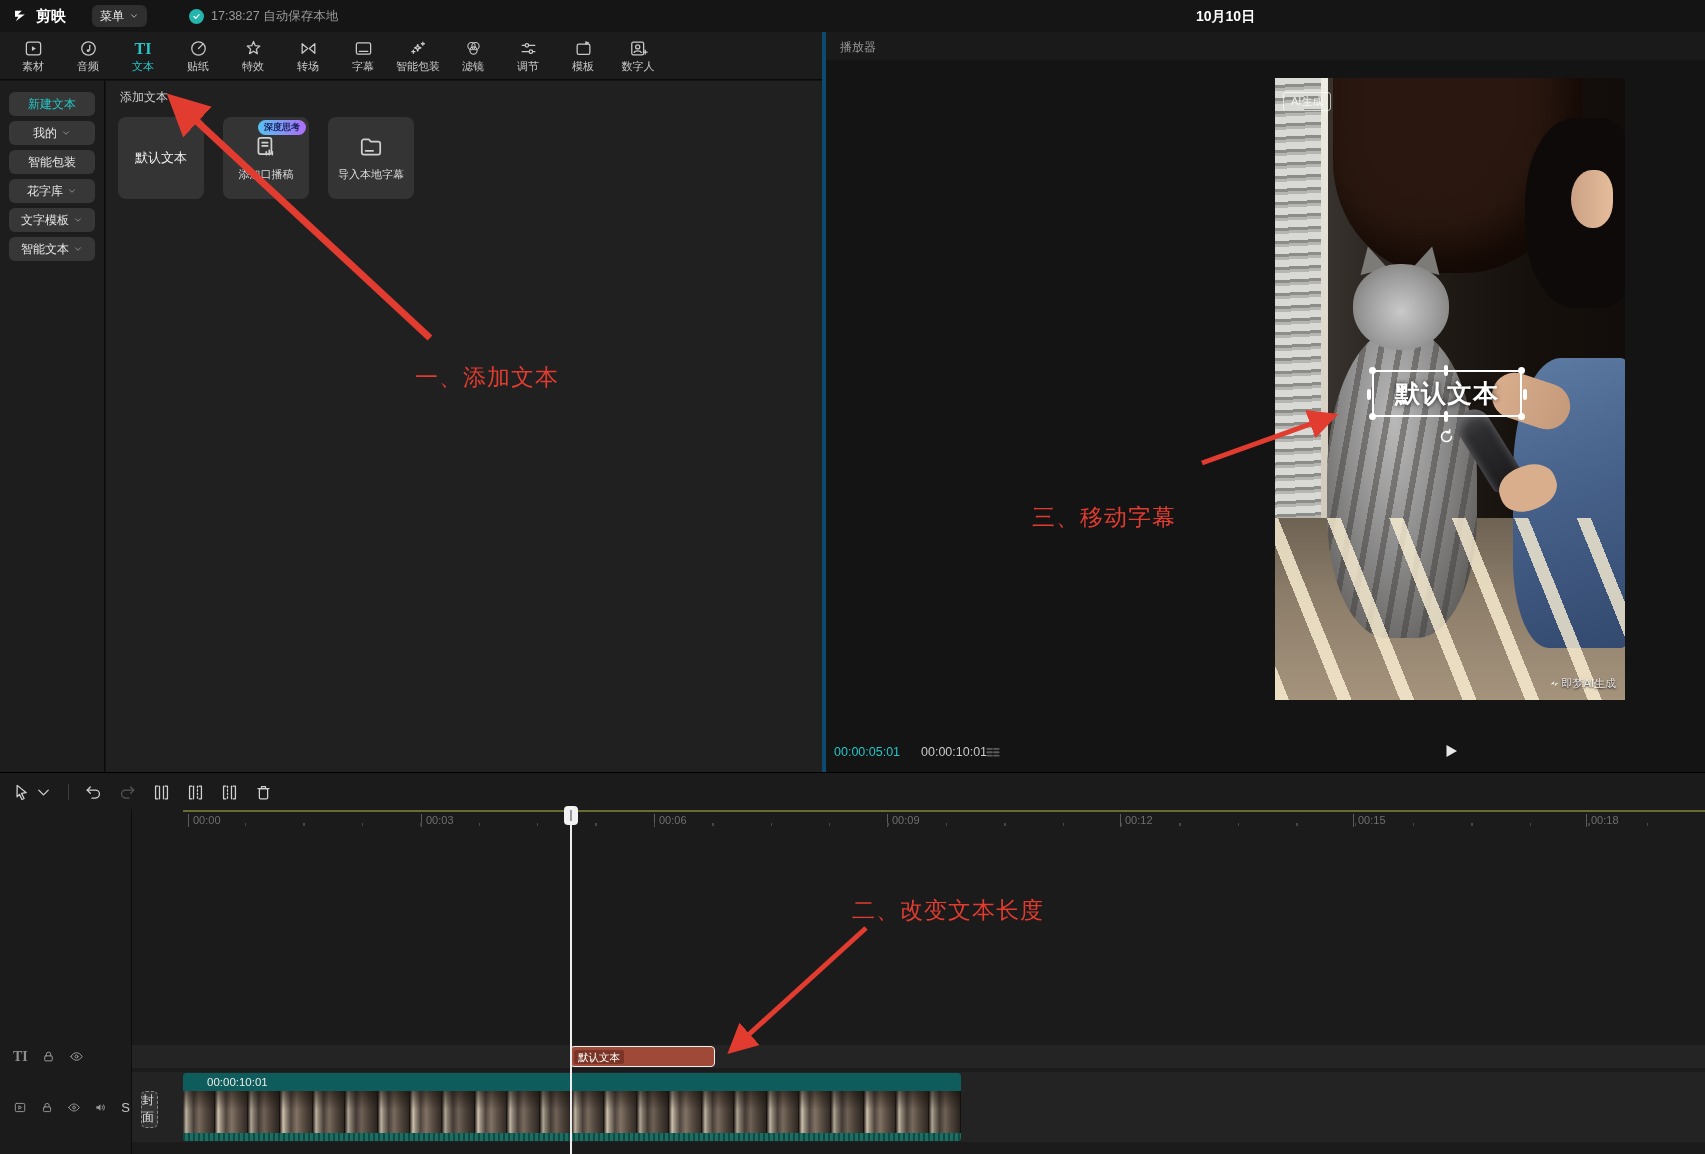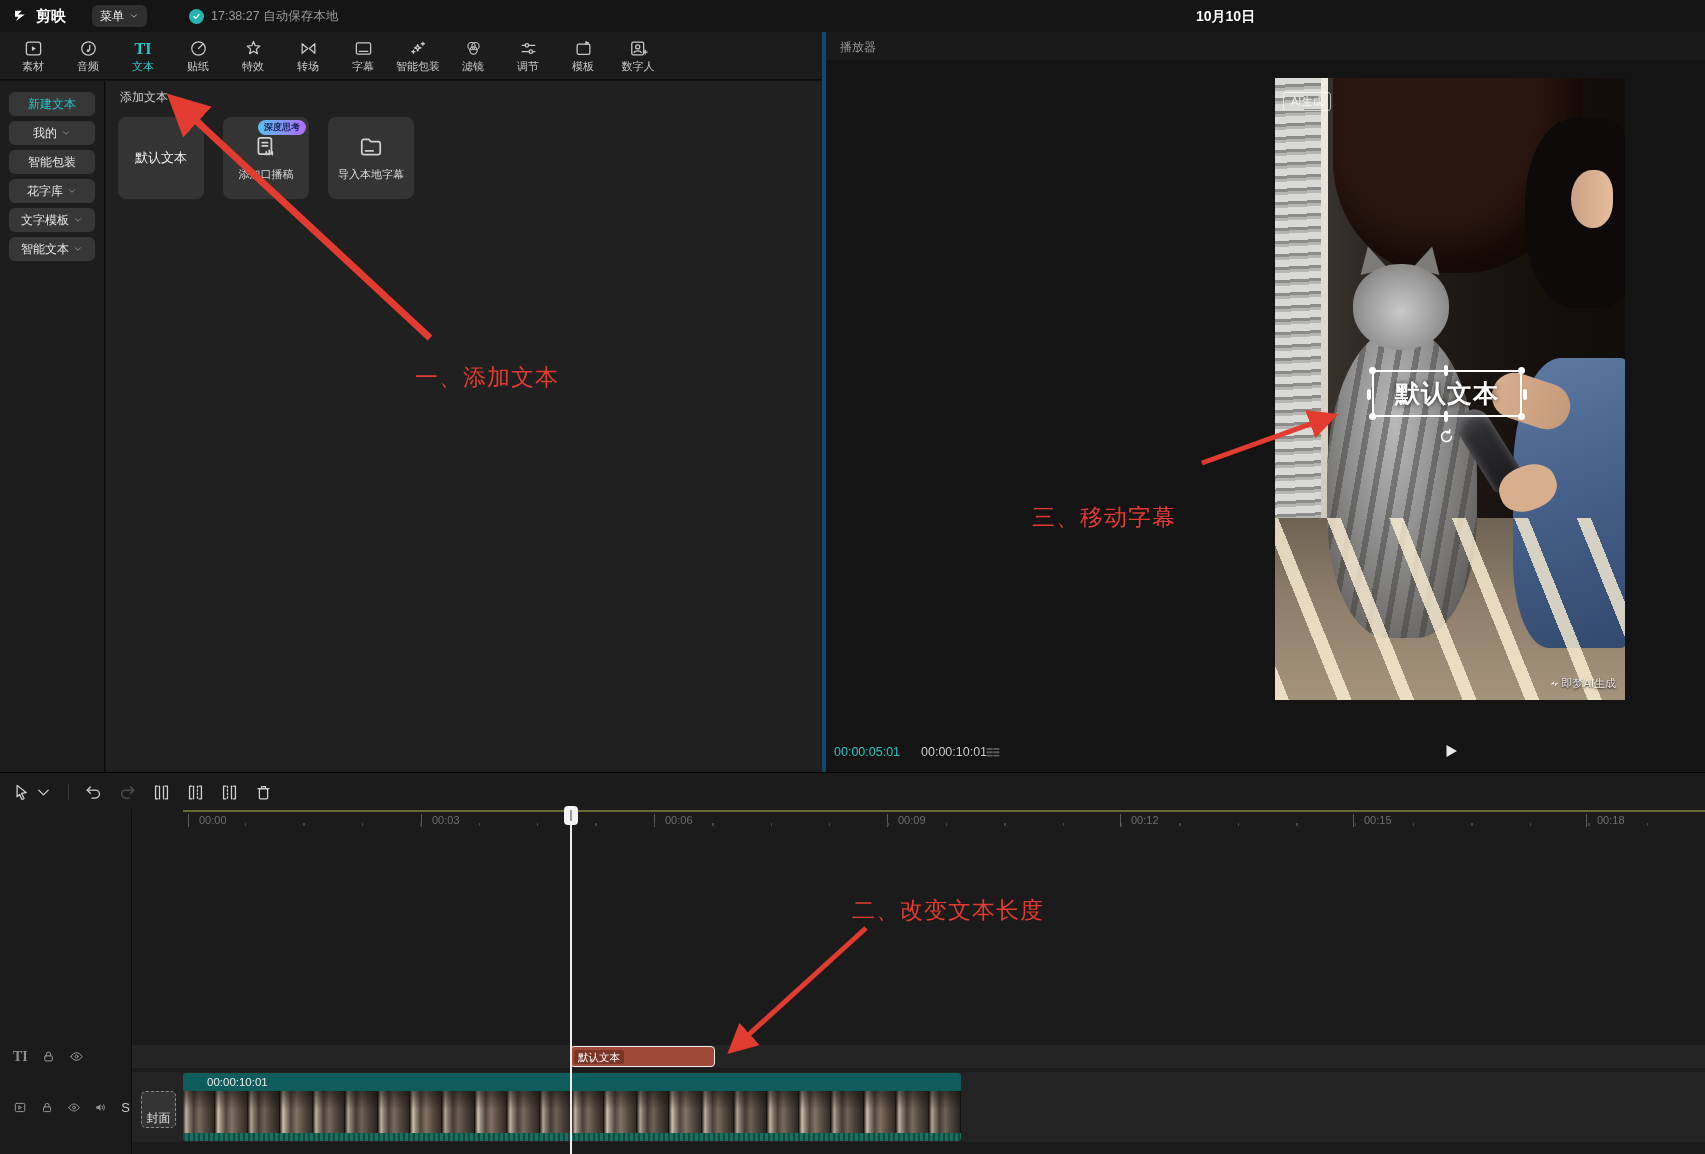--- a/index.html
+++ b/index.html
@@ -105,35 +105,35 @@
   .pc-grid { position:absolute; left:158px; top:4px; width:18px; height:18px; color:#5b5b5b; }
   .pc-play { position:absolute; left:616px; top:2px; width:18px; height:18px; color:#e8e8e8; }
 
   
   .timeline { position:absolute; left:0; top:772px; width:1705px; height:382px; background:#1b1b1b; border-top:1px solid #000; }
   .tl-toolbar { position:absolute; left:12px; top:6px; height:26px; display:flex; align-items:center; gap:15px; color:#d2d2d2; }
   .tl-toolbar svg { width:19px; height:19px; }
   .tlb-sep { width:1px; height:16px; background:#3c3c3c; }
   .dim { color:#565656; }
   .ruler-line { position:absolute; left:183px; right:0; top:37px; height:2px; background:#6a6a33; }
-  .tick { position:absolute; top:41px; font-size:11px; color:#6f6f6f; border-left:1px solid #5c5c5c; padding-left:10px; height:13px; line-height:13px; }
+  .tick { position:absolute; top:41px; font-size:11px; color:#6f6f6f; border-left:1px solid #5c5c5c; padding-left:4px; height:13px; line-height:13px; }
   .minor-ticks { position:absolute; left:188px; right:0; top:50px; height:3px;
     background:repeating-linear-gradient(90deg, transparent 0 57px, #474747 57px 58.4px); }
   .tl-divider { position:absolute; left:131px; top:36px; bottom:0; width:1px; background:#0d0d0d; }
 
   .trk-head { position:absolute; left:0; width:130px; display:flex; align-items:center; gap:13px; padding-left:13px; color:#9b9b9b; }
   .trk-head svg { width:15px; height:15px; }
   .trk-ti { font-family:"Liberation Serif", serif; font-size:14px; font-weight:bold; color:#8f8f8f; }
   .trk-s { font-size:13px; color:#c7c7c7; }
 
   .text-lane { position:absolute; left:132px; right:0; top:272px; height:23px; background:#242424; }
   .video-lane { position:absolute; left:132px; right:0; top:299px; height:70px; background:#232323; }
-  .cover-btn { position:absolute; left:9px; top:19px; width:35px; height:37px; background:#343434;
+  .cover-btn { position:absolute; left:9px; top:19px; width:17px; height:37px; background:#343434;
     border:1px dashed #8a8a8a; border-radius:5px; color:#e2e2e2; font-size:12px;
-    display:flex; align-items:flex-end; justify-content:center; }
+    display:flex; align-items:flex-start; justify-content:center; }
   .text-clip { position:absolute; left:570px; top:273px; width:145px; height:21px; background:#9f4a38;
     border:1.6px solid #efefef; border-radius:4px; display:flex; align-items:center; padding-left:3px; z-index:6; }
   .text-clip .chip { background:#7a3527; color:#fff; font-size:10.5px; padding:0 4px; border-radius:2px; height:14px; line-height:14px; }
 
   .video-clip { position:absolute; left:51px; top:1px; width:778px; height:68px; border-radius:4px; overflow:hidden; background:#0f5c5c; }
   .vc-head { height:18px; background:#0f5c5c; color:#eaeaea; font-size:11.5px; display:flex; align-items:center; padding:0 8px; white-space:nowrap; }
   .vc-name { overflow:hidden; text-overflow:ellipsis; max-width:640px; }
   .vc-dur { margin-left:16px; }
   .vc-thumbs { height:42px; display:flex; background:#3a342e; }
   .thumb { flex:1 1 auto; border-right:1px solid #17130f; background:

